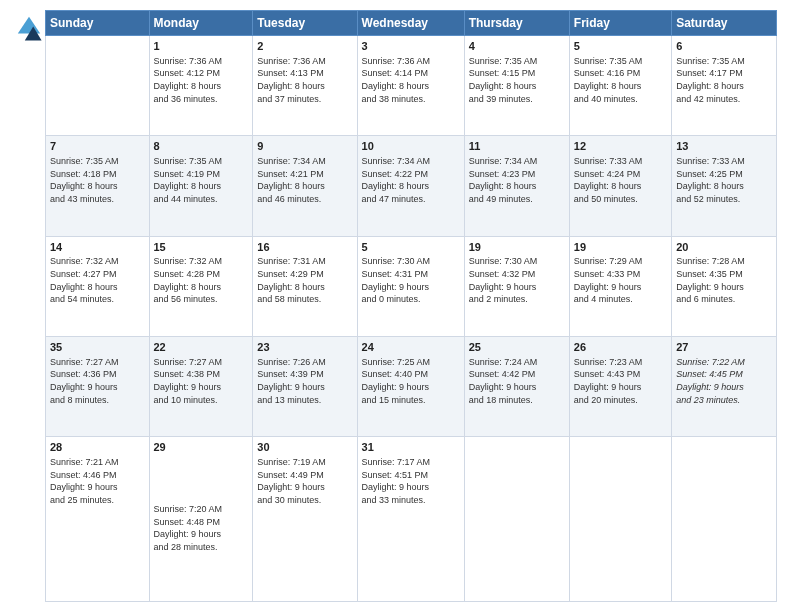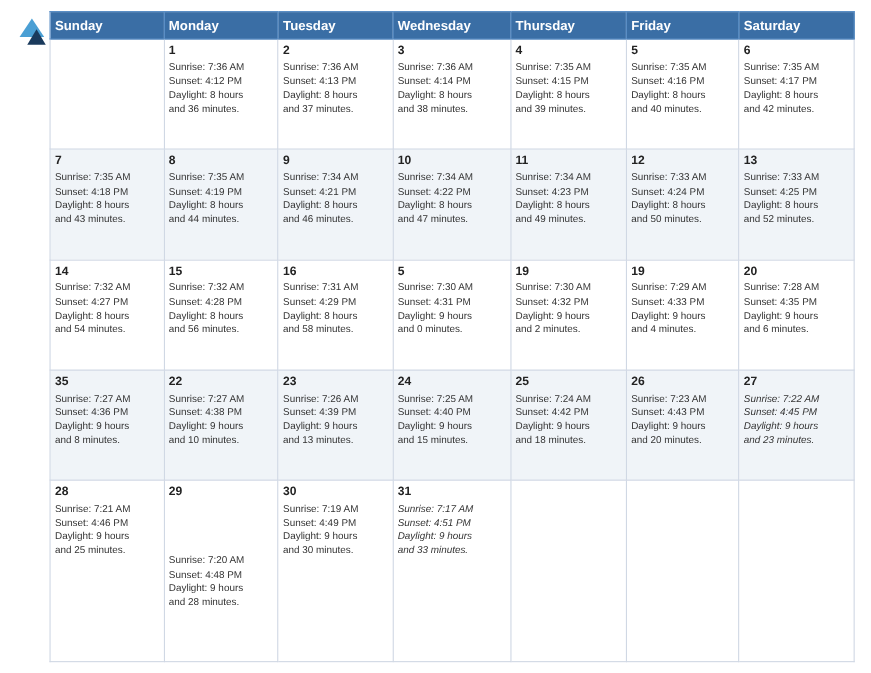--- a/index.html
+++ b/index.html
@@ -347,21 +347,21 @@
           </td>
           <td>
             <span class="day-num">30</span>
             <div class="cell-content" style="white-space: pre-line;">Sunrise: 7:19 AM
 Sunset: 4:49 PM
 Daylight: 9 hours
 and 30 minutes.</div>
           </td>
           <td>
             <span class="day-num">31</span>
-            <div class="cell-content" style="white-space: pre-line; font-style: italic;">Sunrise: 7:17 AM
+            <div class="cell-content" style="white-space: pre-line;">Sunrise: 7:17 AM
 Sunset: 4:51 PM
 Daylight: 9 hours
 and 33 minutes.</div>
           </td>
           <td class="empty-cell"></td>
           <td class="empty-cell"></td>
           <td class="empty-cell"></td>
         </tr>
       </tbody>
   </table>

